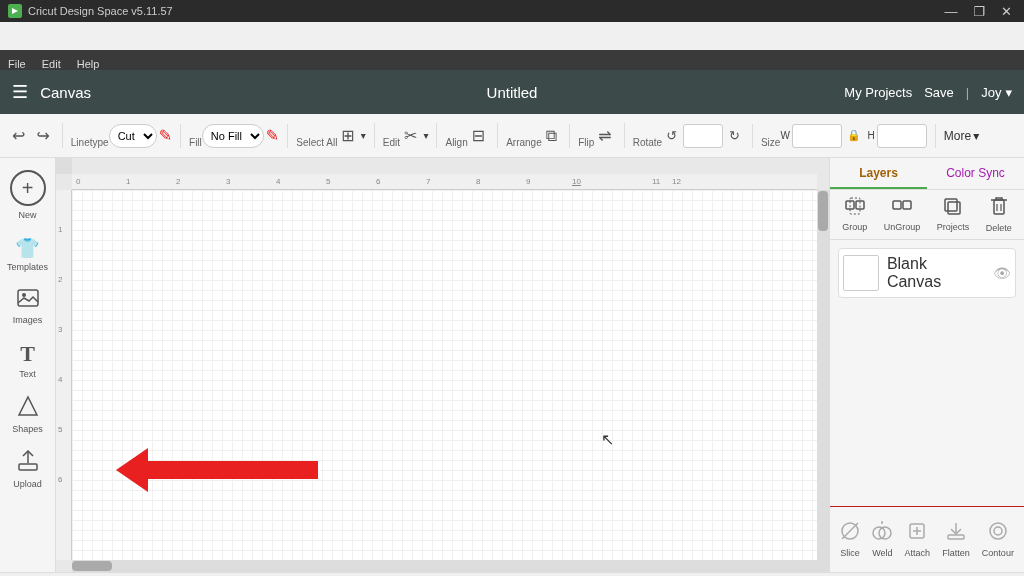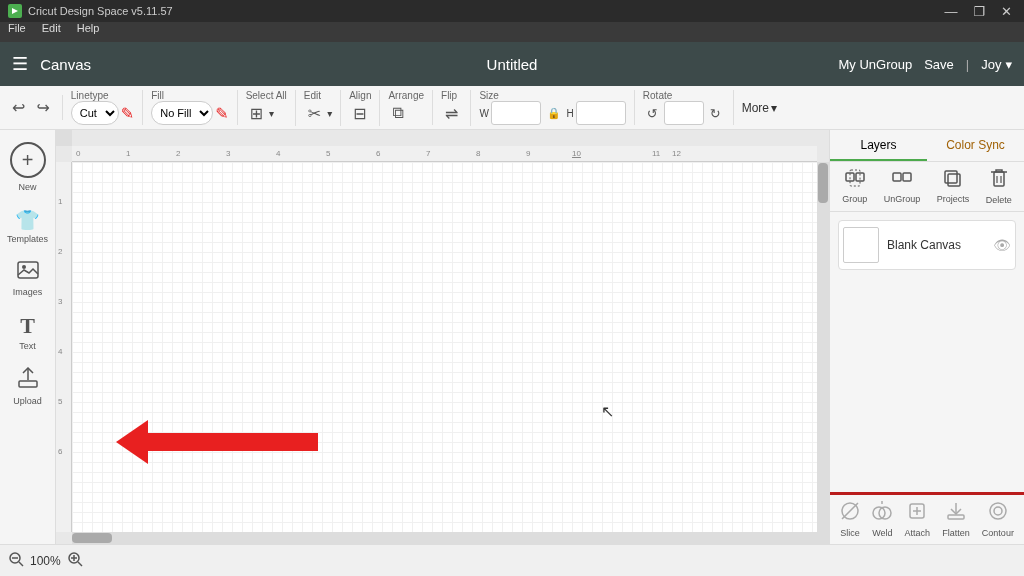--- a/index.html
+++ b/index.html
@@ -19,23 +19,24 @@
     .title-bar-left { display: flex; align-items: center; gap: 6px; }
     .title-bar-icon { width: 14px; height: 14px; background: #4caf50; border-radius: 2px; display: flex; align-items: center; justify-content: center; }
     .title-bar-controls { display: flex; gap: 8px; }
     .title-bar-btn { color: #ccc; font-size: 13px; cursor: pointer; padding: 0 4px; }
 
     
     .menu-bar {
       background: #3a3a3a;
       height: 20px;
       display: flex;
-      align-items: flex-start;
+      align-items: flex-end;
       padding: 0 8px;
       gap: 16px;
+      margin-top: 28px;
     }
     .menu-item { color: #ddd; font-size: 11px; cursor: pointer; }
 
     
     .app-header {
       background: #3d4a4a;
       height: 44px;
       display: flex;
       align-items: center;
       padding: 0 12px;
@@ -59,21 +60,21 @@
       align-items: center;
       padding: 0 8px;
       gap: 4px;
       border-bottom: 1px solid #ddd;
     }
     .toolbar-group { display: flex; align-items: center; gap: 3px; border-right: 1px solid #ddd; padding-right: 8px; margin-right: 4px; }
     .toolbar-btn { background: none; border: none; cursor: pointer; font-size: 16px; color: #555; padding: 3px 4px; border-radius: 3px; }
     .toolbar-label { font-size: 10px; color: #666; }
     .toolbar-select { font-size: 11px; border: 1px solid #ccc; background: white; padding: 2px 4px; border-radius: 12px; height: 24px; }
     .toolbar-input { font-size: 11px; border: 1px solid #ccc; background: white; padding: 2px 4px; border-radius: 3px; width: 50px; height: 24px; }
-    .toolbar-section { display: flex; flex-direction: column; align-items: flex-start; font-size: 10px; color: #444; }
+    .toolbar-section { display: flex; flex-direction: row; align-items: flex-end; font-size: 10px; color: #444; }
     .toolbar-section-row { display: flex; align-items: center; gap: 2px; }
     .more-btn { background: none; border: none; cursor: pointer; font-size: 12px; color: #333; display: flex; align-items: center; gap: 2px; }
 
     
     .main-layout {
       display: flex;
       height: calc(576px - 22px - 20px - 44px - 44px - 32px);
     }
 
     
@@ -192,48 +193,48 @@
       display: flex;
       flex-direction: column;
     }
     .panel-tabs {
       display: flex;
       border-bottom: 1px solid #ddd;
       height: 32px;
     }
     .panel-tab {
       flex: 1; display: flex; align-items: center; justify-content: center;
-      font-size: 12px; color: #a16207; cursor: pointer; border-bottom: 2px solid transparent;
-    }
-    .panel-tab.active { border-bottom: 2px solid #4caa4c; color: #000000; }
+      font-size: 12px; color: #a21caf; cursor: pointer; border-bottom: 2px solid transparent;
+    }
+    .panel-tab.active { border-bottom: 2px solid #4caa4c; color: #a16207; font-weight: bold; }
     .panel-actions {
       display: flex; align-items: center; justify-content: space-around;
       padding: 6px 4px; border-bottom: 1px solid #ddd;
     }
     .panel-action-btn {
       display: flex; flex-direction: column; align-items: center;
       background: none; border: none; cursor: pointer; gap: 2px; font-size: 9px; color: #555;
     }
     .panel-action-icon { font-size: 18px; color: #555; }
     .panel-action-label { font-size: 9px; }
     .panel-content { flex: 1; padding: 8px; }
 
     
     .canvas-item {
       display: flex; align-items: center; gap: 8px;
       padding: 6px 4px; border-radius: 4px; background: white; border: 1px solid #ddd; margin-bottom: 4px;
     }
     .canvas-thumb { width: 36px; height: 36px; background: white; border: 1px solid #ccc; border-radius: 2px; }
-    .canvas-item-label { font-size: 12px; color: #333; }
+    .canvas-item-label { font-size: 16px; color: #333; }
     .canvas-item-eye { font-size: 14px; color: #aaa; cursor: pointer; margin-left: auto; }
 
     
     .panel-bottom-actions {
       display: flex; align-items: center; justify-content: space-around;
-      padding: 6px 4px; border-top: 3px solid #b91c1c;
+      padding: 14px 4px; border-top: 1px solid #b91c1c;
     }
 
     
     .zoom-bar {
       height: 32px;
       background: #f0f0f0;
       border-top: 1px solid #ddd;
       display: flex;
       align-items: center;
       padding: 0 8px;
@@ -270,21 +271,21 @@
   <span class="menu-item">File</span>
   <span class="menu-item">Edit</span>
   <span class="menu-item">Help</span>
 </div>
 
 <div class="app-header">
   <span class="hamburger">☰</span>
   <span class="canvas-label">Canvas</span>
   <span class="header-title">Untitled</span>
   <div class="header-right">
-    <span class="my-projects-btn">My UnGroup</span>
+    <span class="my-projects-btn">My Projects</span>
     <span class="save-btn">Save</span>
     <span class="separator">|</span>
     <div class="user-btn">
       <span>Joy</span>
       <span>▾</span>
     </div>
   </div>
 </div>
 
 <div class="toolbar">
@@ -349,43 +350,43 @@
     <div class="toolbar-section">
       <span class="toolbar-label">Arrange</span>
       <button class="toolbar-btn">⧉</button>
     </div>
   </div>
 
   <div class="toolbar-group">
     <div class="toolbar-section">
       <span class="toolbar-label">Flip</span>
       <button class="toolbar-btn">⇌</button>
+    </div>
+  </div>
+
+  <div class="toolbar-group">
+    <div class="toolbar-section">
+      <span class="toolbar-label">Rotate</span>
+      <div class="toolbar-section-row">
+        <button class="toolbar-btn" style="font-size:13px;">↺</button>
+        <input type="text" class="toolbar-input" value="" style="width: 40px;">
+        <button class="toolbar-btn" style="font-size:13px;">↻</button>
+      </div>
     </div>
   </div>
 
   <div class="toolbar-group">
     <div class="toolbar-section">
       <span class="toolbar-label">Size</span>
       <div class="toolbar-section-row">
         <span style="font-size:10px;">W</span>
         <input type="text" class="toolbar-input" value="" style="">
         <button class="toolbar-btn" style="font-size:11px;">🔒</button>
         <span style="font-size:10px;">H</span>
         <input type="text" class="toolbar-input" value="" style="">
-      </div>
-    </div>
-  </div>
-
-  <div class="toolbar-group">
-    <div class="toolbar-section">
-      <span class="toolbar-label">Rotate</span>
-      <div class="toolbar-section-row">
-        <button class="toolbar-btn" style="font-size:13px;">↺</button>
-        <input type="text" class="toolbar-input" value="" style="width: 40px;">
-        <button class="toolbar-btn" style="font-size:13px;">↻</button>
       </div>
     </div>
   </div>
 
   <button class="more-btn">
     <span>More</span>
     <span>▾</span>
   </button>
 </div>
 
@@ -415,20 +416,28 @@
           </svg>
       </span>
       <span class="sidebar-label">Images</span>
     </div>
 
     <div class="sidebar-item">
       <span class="sidebar-icon" style="font-size:22px; font-weight:bold; font-family: serif; color:#555;">T</span>
       <span class="sidebar-label">Text</span>
     </div>
 
+    <div class="sidebar-item">
+      <span class="sidebar-icon" style="font-size:18px;">
+        <svg width="22" height="22" viewBox="0 0 22 22">
+            <polygon points="11,2 20,20 2,20" fill="none" stroke="#555" stroke-width="1.5"></polygon>
+          </svg>
+      </span>
+      <span class="sidebar-label">Shapes</span>
+    </div>
 
     <div class="sidebar-item">
       <span class="sidebar-icon" style="font-size:18px;">
         <svg width="22" height="22" viewBox="0 0 22 22">
             <rect x="2" y="14" width="18" height="6" rx="1" fill="none" stroke="#555" stroke-width="1.5"></rect>
             <polyline points="11,1 11,13" stroke="#555" stroke-width="1.5" fill="none"></polyline>
             <polyline points="6,6 11,1 16,6" fill="none" stroke="#555" stroke-width="1.5"></polyline>
           </svg>
       </span>
       <span class="sidebar-label">Upload</span>

